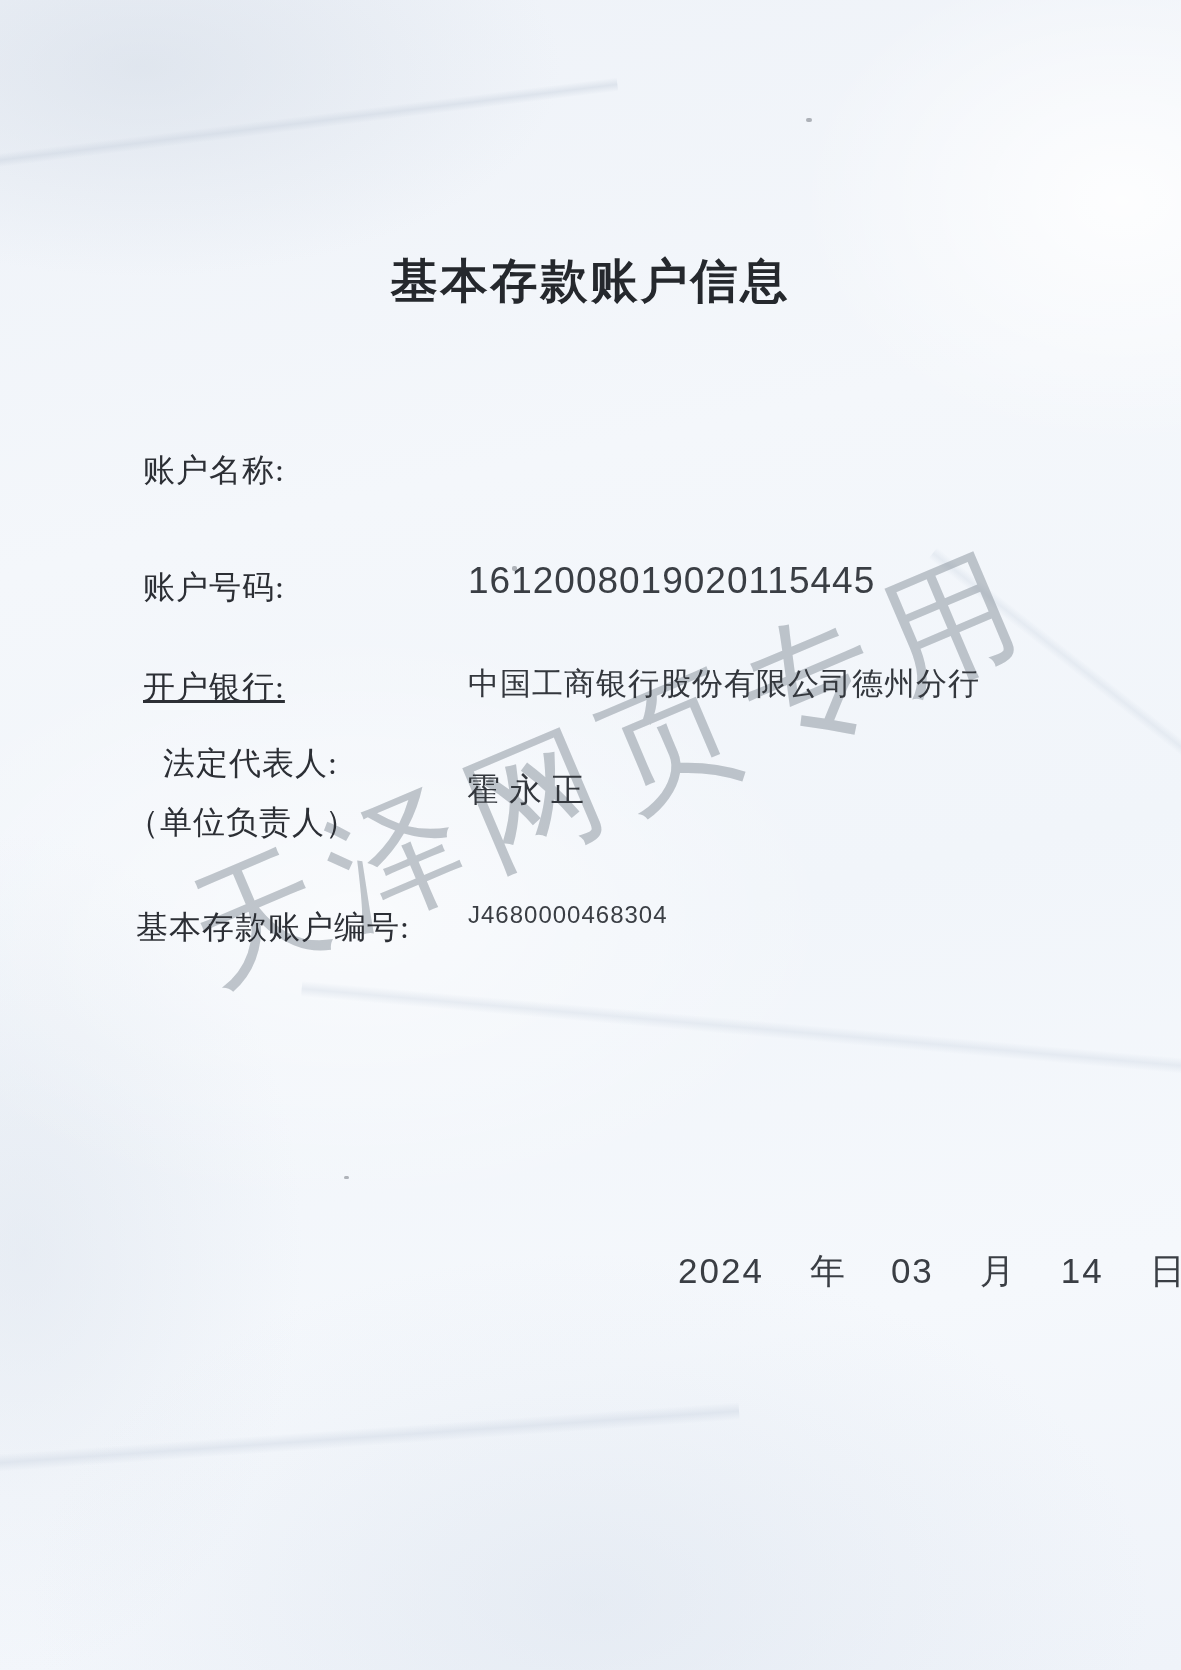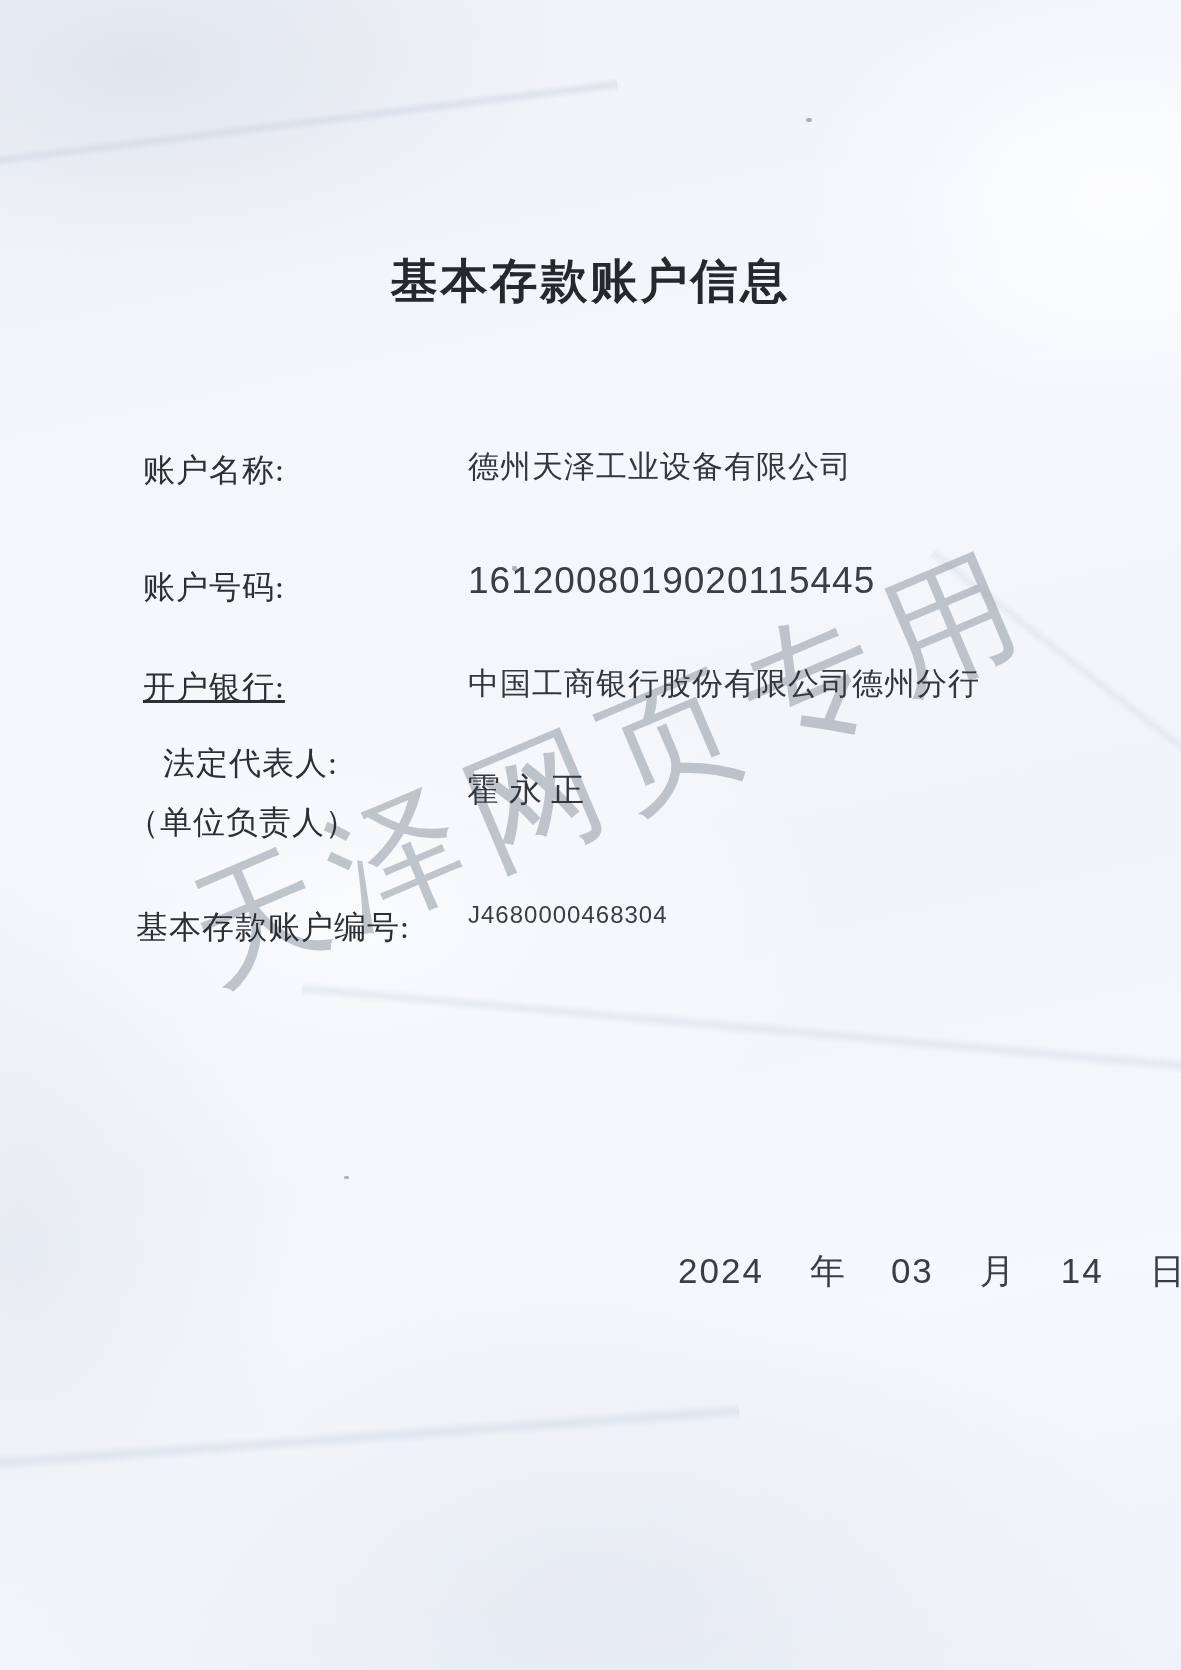--- a/index.html
+++ b/index.html
@@ -131,21 +131,20 @@
   <div class="crease crease-1"></div>
   <div class="crease crease-2"></div>
   <div class="crease crease-3"></div>
   <div class="crease crease-4"></div>
 
   <div class="watermark">天泽网页专用</div>
 
   <h1 class="doc-title">基本存款账户信息</h1>
 
   <div class="field-label" style="left:143px; top:449px;">账户名称:</div>
-  <div class="field-value" style="left:468px; top:446px;">德州天泽工业设备有限公司</div>
 
   <div class="field-label" style="left:143px; top:566px;">账户号码:</div>
   <div class="field-value numeric" style="left:468px; top:560px;">1612008019020115445</div>
 
   <div class="field-label" style="left:143px; top:666px;text-decoration:underline;">开户银行:</div>
   <div class="field-value" style="left:468px; top:663px;">中国工商银行股份有限公司德州分行</div>
 
   <div class="field-label" style="left:143px; top:742px;text-align:center;">
     <span>法定代表人:</span>
     <span class="label-line2">（单位负责人）</span>

